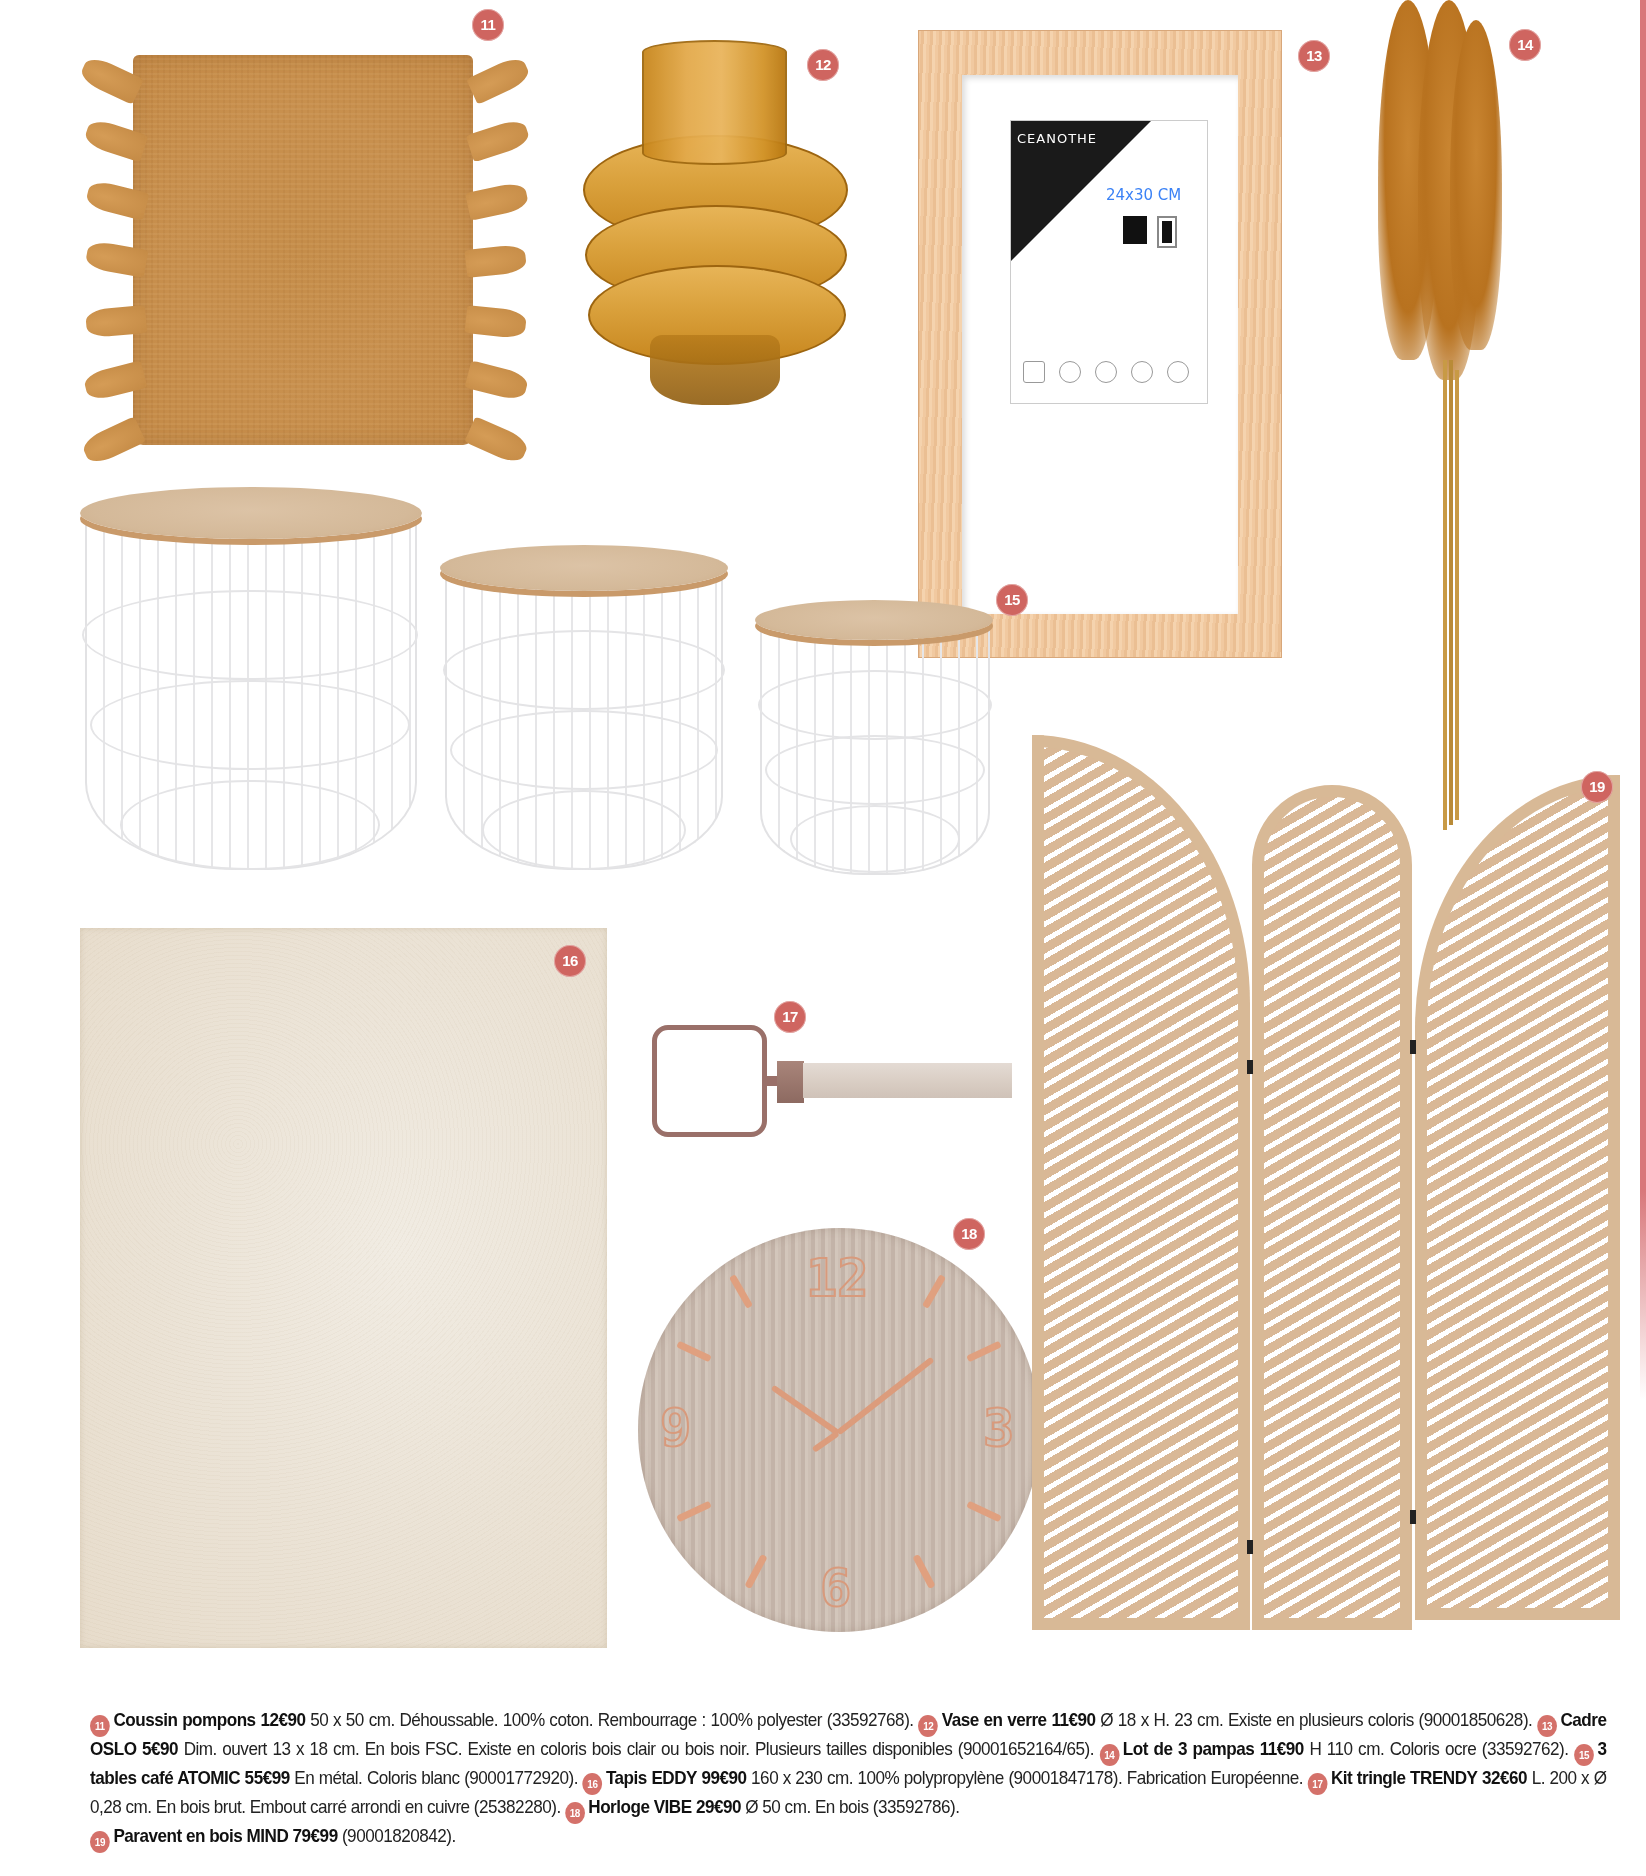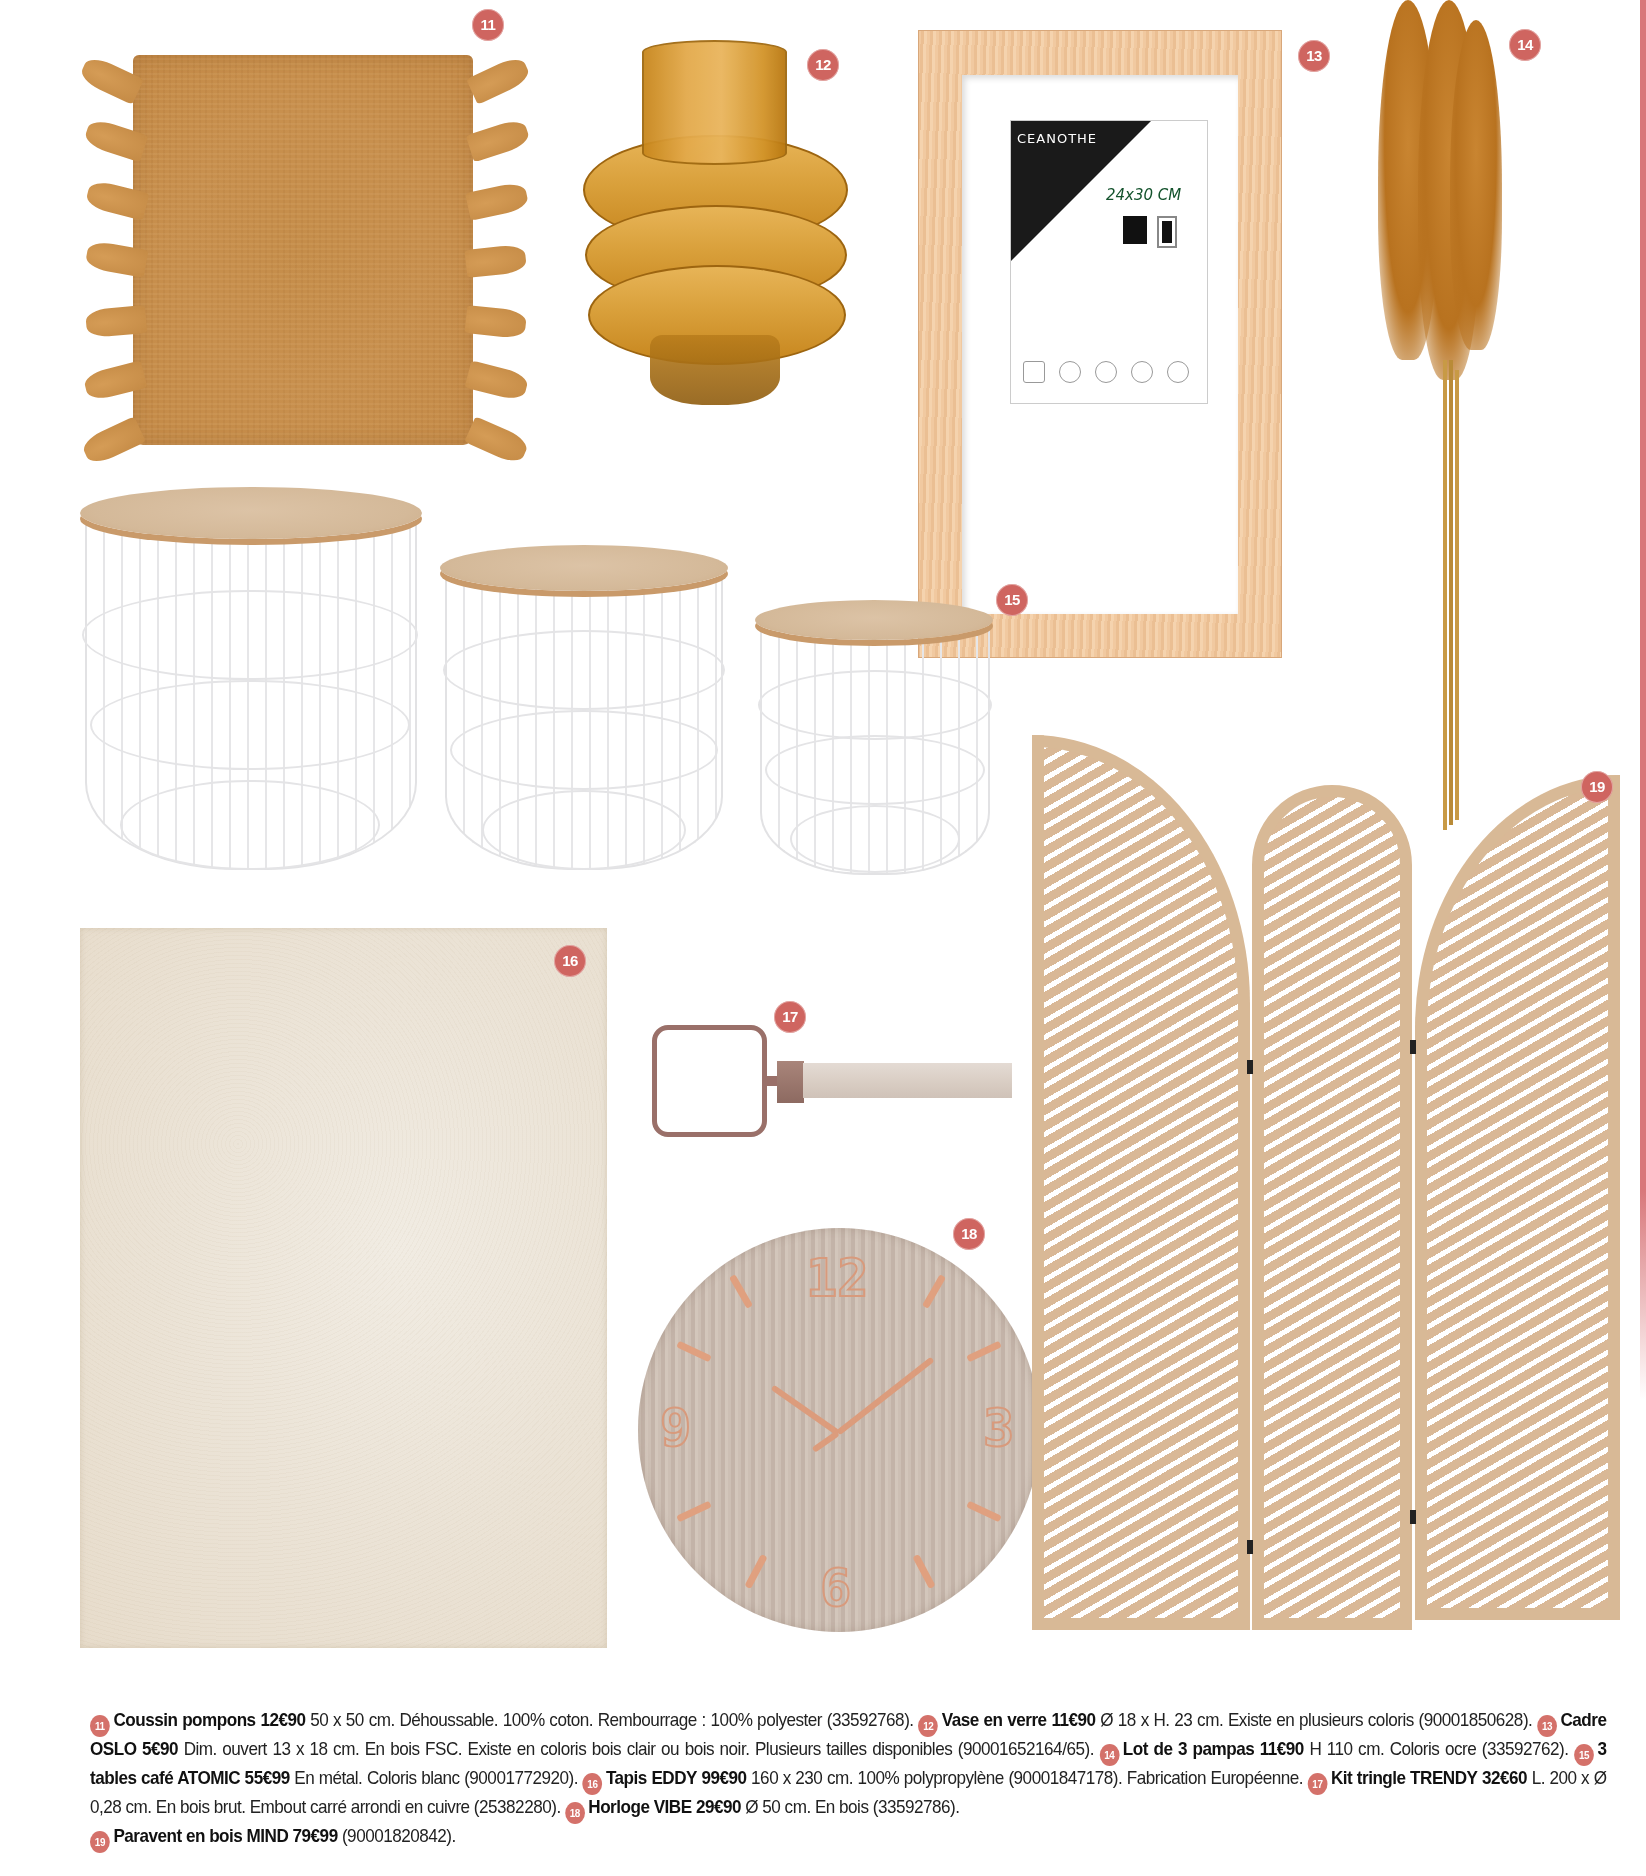--- a/index.html
+++ b/index.html
@@ -16,21 +16,21 @@
   
   .vase-neck{left:642px;top:40px;width:145px;height:125px;background:linear-gradient(90deg,#c8871c 0%,#e3a94a 30%,#e9b55c 55%,#d29328 85%,#b97811 100%);border-radius:50%/12px;border:2px solid #a06a12;box-sizing:border-box;opacity:.95;}
   .vase-ring{position:absolute;background:linear-gradient(180deg,#e7b457 0%,#d9a03b 45%,#c7861e 100%);border:2px solid #9d6510;border-radius:50%;box-sizing:border-box;}
   .vase-base{left:650px;top:335px;width:130px;height:70px;background:linear-gradient(180deg,#b97d1c,#8f5c0e);border-radius:12px 12px 40% 40%;opacity:.9;}
   
   .frame{left:918px;top:30px;width:364px;height:628px;background:repeating-linear-gradient(92deg,#f1c9a0 0 3px,#ebbf93 3px 6px,#f5d3ae 6px 9px);box-sizing:border-box;box-shadow:inset 0 0 0 1px #d8a77a;}
   .frame-inner{position:absolute;left:44px;top:45px;right:44px;bottom:44px;background:#fff;box-shadow:inset 3px 3px 6px rgba(0,0,0,.15);}
   .frame-card{position:absolute;left:48px;top:45px;width:196px;height:282px;border:1px solid #ccc;background:#fff;}
   .frame-tri{position:absolute;left:0;top:0;width:0;height:0;border-top:140px solid #1a1a1a;border-right:140px solid transparent;}
   .frame-brand{position:absolute;left:6px;top:10px;color:#fff;font-size:13px;letter-spacing:1px;font-family:"DejaVu Sans",sans-serif;}
-  .frame-size{position:absolute;left:95px;top:65px;font-size:15px;color:#14532d;font-family:"DejaVu Sans",sans-serif;font-style:italic;}
+  .frame-size{position:absolute;left:95px;top:65px;font-size:15px;color:#3b82f6;font-family:"DejaVu Sans",sans-serif;}
   .sq-a{position:absolute;left:112px;top:95px;width:24px;height:28px;background:#111;}
   .sq-b{position:absolute;left:146px;top:95px;width:16px;height:28px;border:2px solid #888;background:#fff;}
   .sq-b:after{content:"";position:absolute;left:3px;top:3px;width:10px;height:22px;background:#111;}
   .frame-icons{position:absolute;left:12px;top:240px;width:170px;height:30px;display:flex;gap:14px;}
   .frame-icons span{width:20px;height:20px;border:1px solid #999;border-radius:50%;}
   .frame-icons span:first-child{border-radius:3px;}
   
   .pampas-plume{position:absolute;border-radius:50% 50% 40% 40%;background:radial-gradient(ellipse at 50% 40%,#c98531 0%,#b8721f 55%,rgba(185,114,31,0.0) 100%);}
   .pampas-stem{position:absolute;width:4px;background:#c89a45;}
   .tbl-top{position:absolute;border-radius:50%;background:radial-gradient(ellipse at 50% 45%,#dcc3a6 0%,#d4b999 65%,#caa985 100%);box-shadow:0 6px 0 #c99a6a;}

